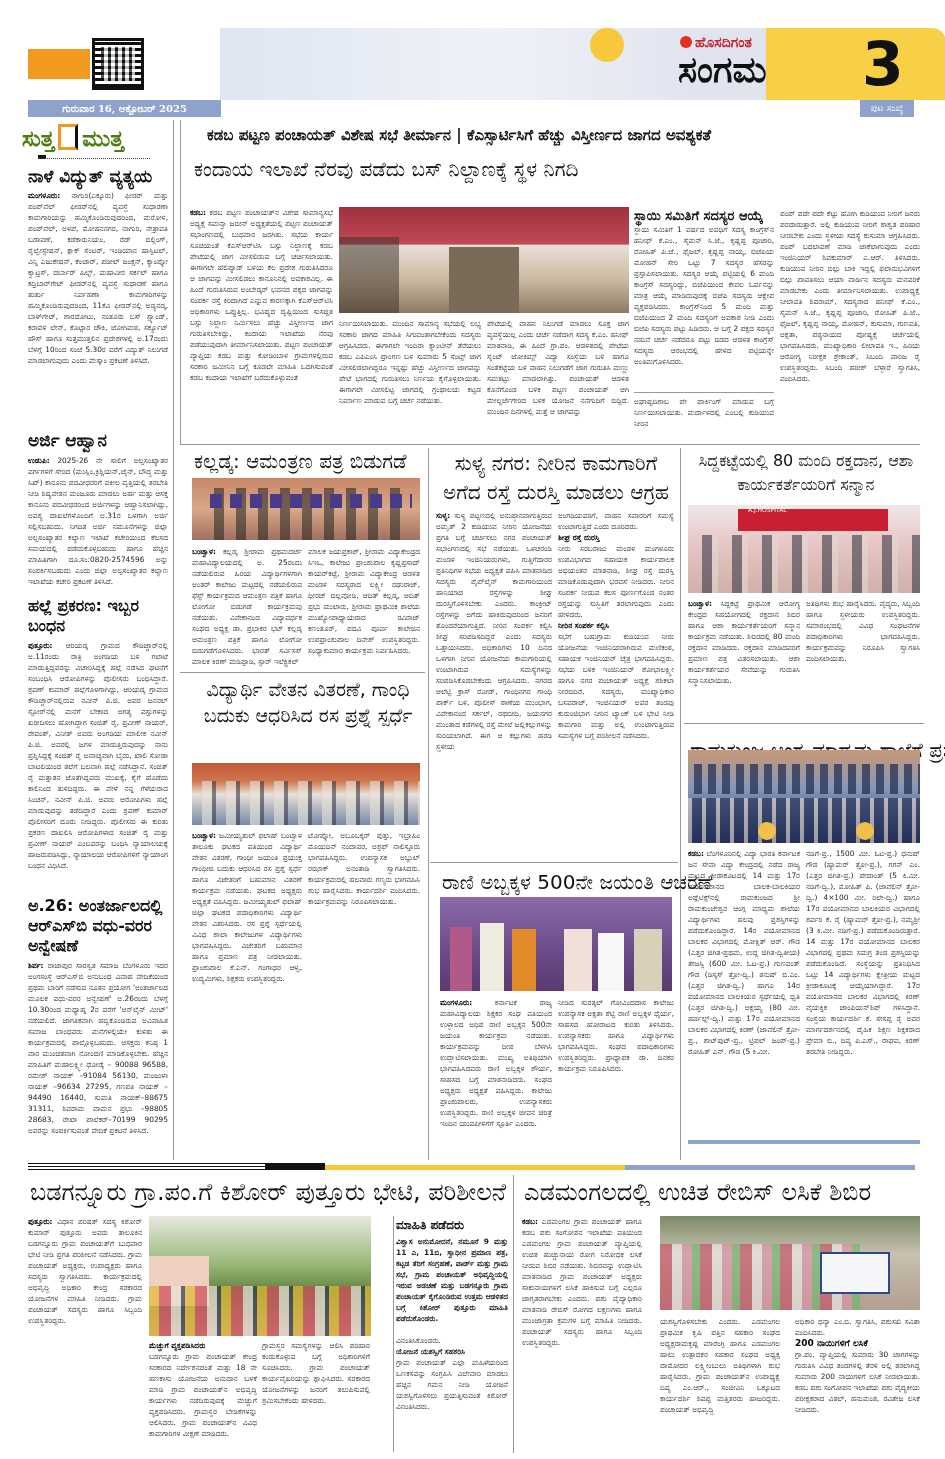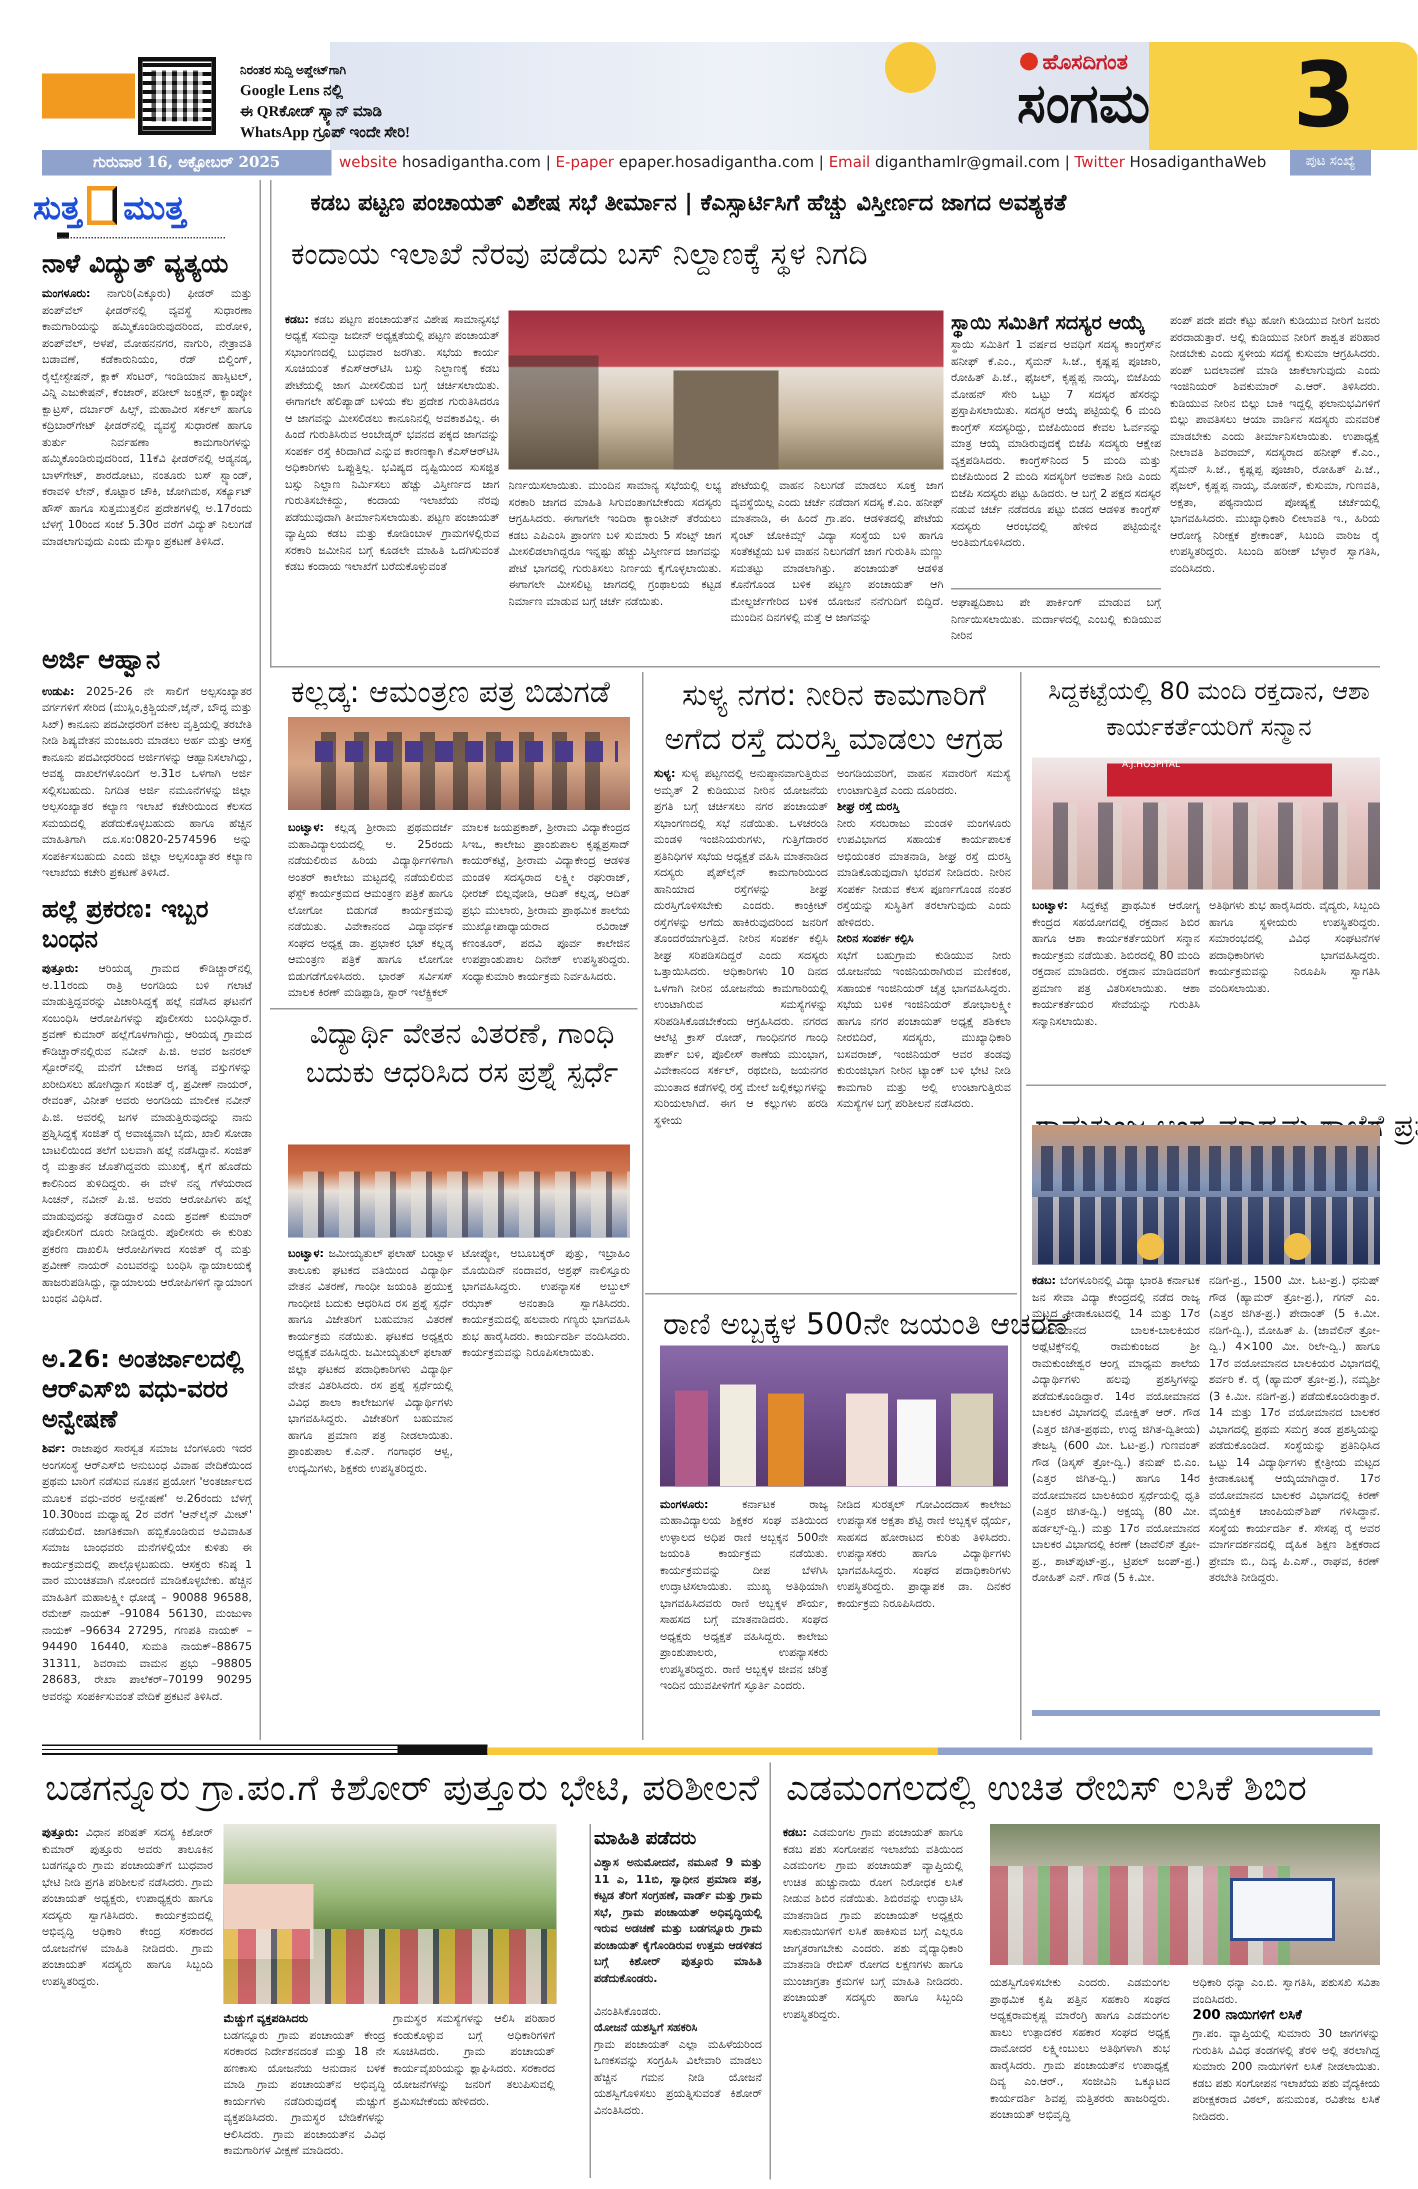--- a/index.html
+++ b/index.html
@@ -29,59 +29,43 @@
   .pagesuffix { position: absolute; left: 860px; top: 100px; width: 54px; height: 17px; background: #8ea2cb; color: #fff; font-size: 9px; line-height: 17px; text-align: center; }
 
   
   .rule { position: absolute; background: #999; }
   .headline { position: absolute; font-weight: bold; color: #111; font-family: "DejaVu Sans", sans-serif; white-space: nowrap; }
   .body { position: absolute; font-size: 7.4px; line-height: 11px; color: #222; text-align: justify; overflow: hidden; }
   .body b { color: #000; }
   .photo { position: absolute; overflow: hidden; }
 
   
-  .sutta-logo { position: absolute; left: 22px; top: 124px; font-size: 22px; font-weight: bold; color: #1d4ed8; font-family:"DejaVu Serif",serif; }
+  .sutta-logo { position: absolute; left: 22px; top: 124px; font-size: 22px; font-weight: bold; color: #4d7c0f; font-family:"DejaVu Serif",serif; }
   .sutta-door { display:inline-block; width:20px; height:26px; border:3px solid #f29a1f; border-right-color:#111; vertical-align:-4px; margin: 0 4px; }
   .sutta-dots { position: absolute; left: 38px; top: 158px; width: 112px; border-top: 1px dotted #444; }
   .sutta-bar { position: absolute; left: 38px; top: 155px; width: 8px; height: 4px; background:#111; }
 
   .bar-dark { position:absolute; height:8px; background:#111; }
   .bar-yel { position:absolute; height:5px; background:#f7c93a; }
   .bar-blue { position:absolute; height:5px; background:#8ea2cb; }
   .stripes { position:absolute; height:7px; background: repeating-linear-gradient(0deg,#111 0 1px,#fff 1px 3px); }
 </style>
 </head>
 <body>
 
 <div class="masthead">
   <div class="mh-band"></div>
   <div class="mh-yellow"></div>
   <div class="mh-orange"></div>
   <div class="qr"></div>
-  <div class="qr-text">
-    <div style="font-size:8px;">ನಿರಂತರ ಸುದ್ದಿ ಅಪ್ಡೇಟ್‌ಗಾಗಿ</div>
-    <div>Google Lens ನಲ್ಲಿ</div>
-    <div>ಈ QRಕೋಡ್ ಸ್ಕ್ಯಾನ್ ಮಾಡಿ</div>
-    <div>WhatsApp ಗ್ರೂಪ್ ಇಂದೇ ಸೇರಿ!</div>
-  </div>
   <div class="mh-sun"></div>
   <div class="mh-brand-small"><span class="mh-brand-dot"></span><span>ಹೊಸದಿಗಂತ</span></div>
   <div class="mh-brand-big">ಸಂಗಮ</div>
   <div class="mh-pageno">3</div>
   <div class="dateline">ಗುರುವಾರ 16, ಅಕ್ಟೋಬರ್ 2025</div>
-  <div class="contactline">
-    <span class="lbl">website</span>
-    <span>hosadigantha.com</span> |
-    <span class="lbl">E-paper</span>
-    <span>epaper.hosadigantha.com</span> |
-    <span class="lbl">Email</span>
-    <span>diganthamlr@gmail.com</span> |
-    <span class="lbl">Twitter</span>
-    <span>HosadiganthaWeb</span>
-  </div>
   <div class="pagesuffix">ಪುಟ ಸಂಖ್ಯೆ</div>
 </div>
 
 <div class="sutta-logo">
   <span>ಸುತ್ತ</span><span class="sutta-door"></span><span>ಮುತ್ತ</span>
 </div>
 <div class="sutta-bar"></div>
 <div class="sutta-dots"></div>
 <div class="rule" style="left:173px;top:120px;width:1px;height:1040px;"></div>
 

